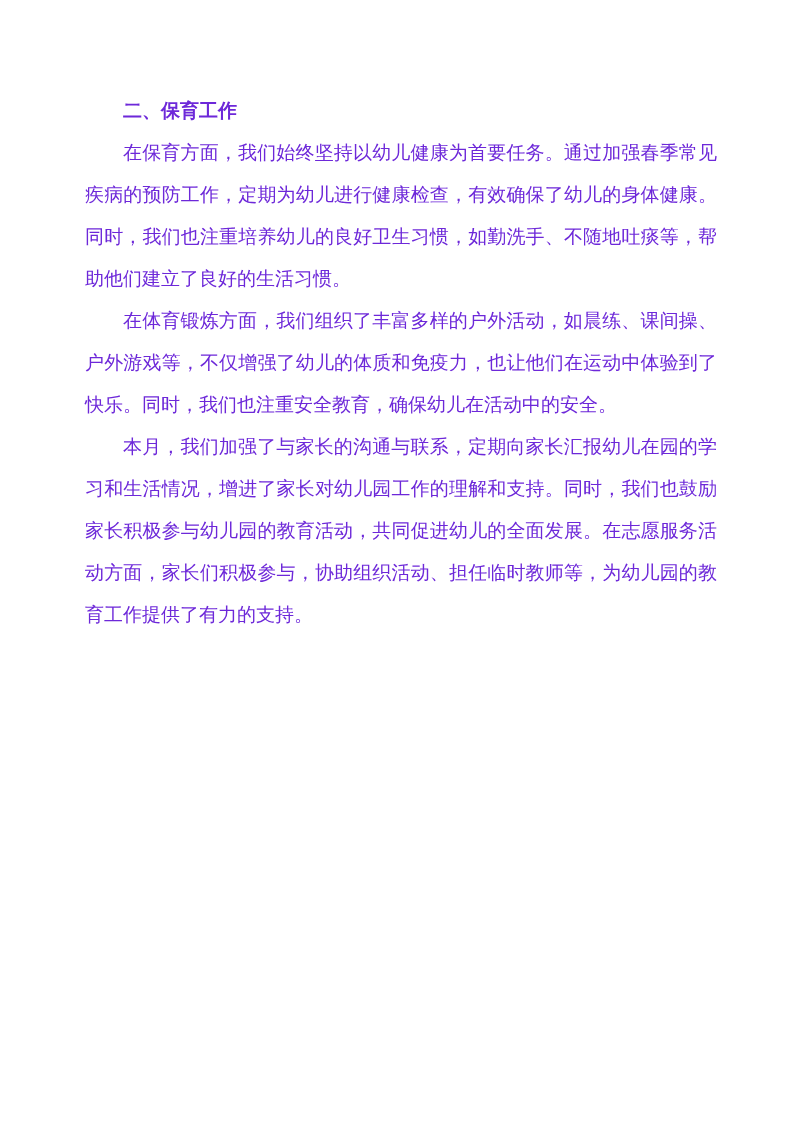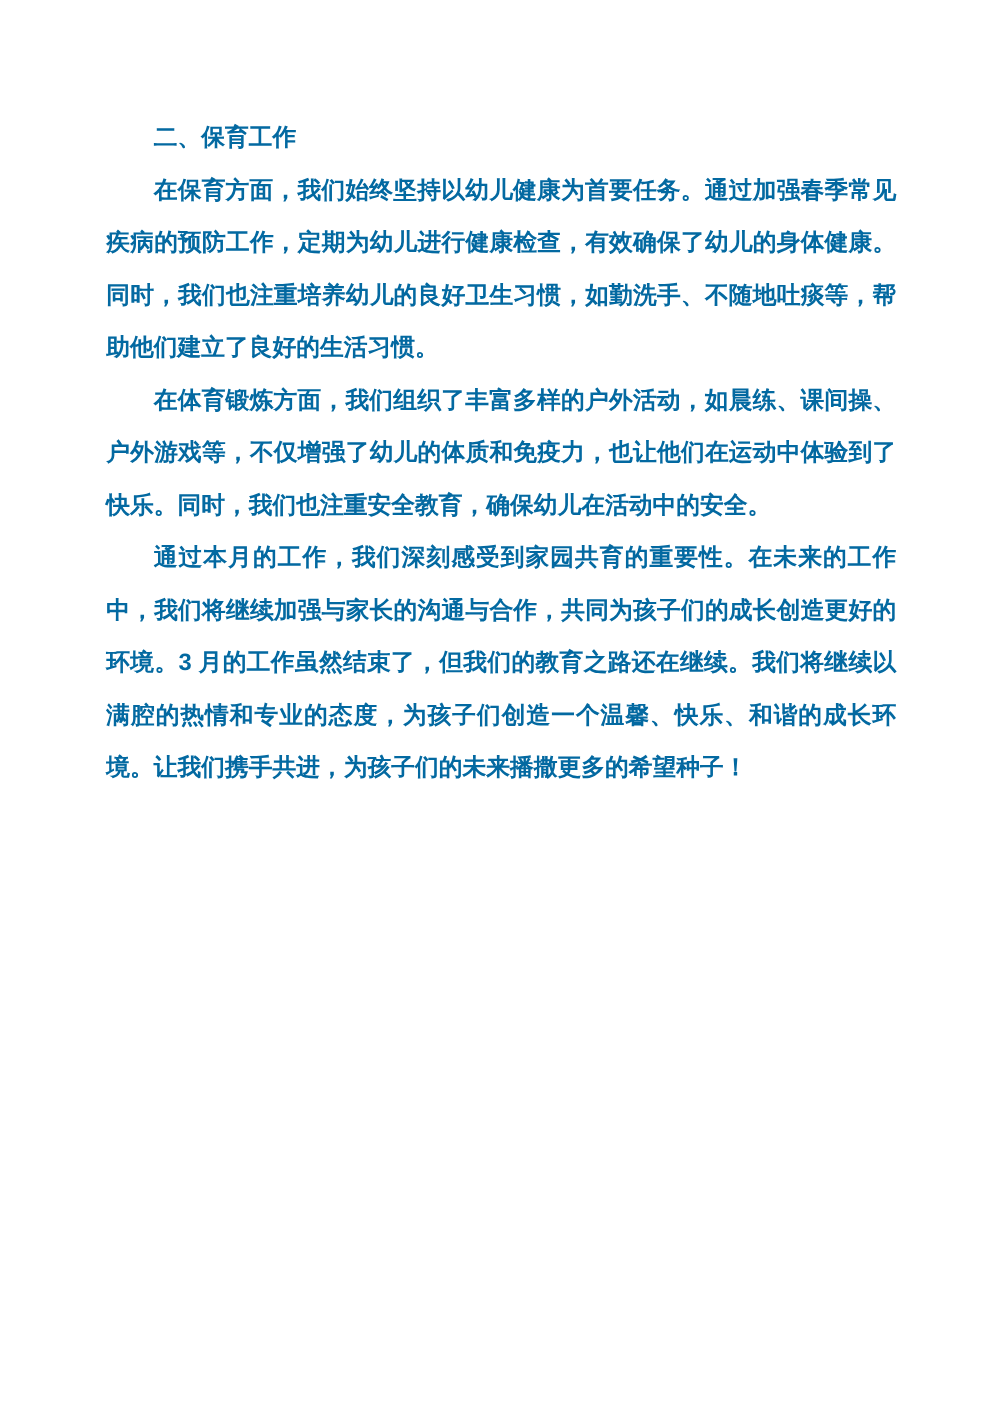--- a/index.html
+++ b/index.html
@@ -33,26 +33,26 @@
     text-align: justify;
     text-justify: inter-ideograph;
     word-break: break-all;
     overflow-wrap: break-word;
   }
   .content h2 {
     font-weight: bold;
     text-align: left;
   }
   .content p {
-    font-weight: bold;
+    font-weight: normal;
   }
 </style>
 </head>
 <body style="background: rgb(255, 255, 255);">
 
 <div class="page">
-  <div class="content" id="document-content" style="color: #0369a1;">
+  <div class="content" id="document-content" style="color: #6d28d9;">
       <h2>二、保育工作</h2>
       <p>在保育方面，我们始终坚持以幼儿健康为首要任务。通过加强春季常见疾病的预防工作，定期为幼儿进行健康检查，有效确保了幼儿的身体健康。同时，我们也注重培养幼儿的良好卫生习惯，如勤洗手、不随地吐痰等，帮助他们建立了良好的生活习惯。</p>
       <p>在体育锻炼方面，我们组织了丰富多样的户外活动，如晨练、课间操、户外游戏等，不仅增强了幼儿的体质和免疫力，也让他们在运动中体验到了快乐。同时，我们也注重安全教育，确保幼儿在活动中的安全。</p>
-      <p>通过本月的工作，我们深刻感受到家园共育的重要性。在未来的工作中，我们将继续加强与家长的沟通与合作，共同为孩子们的成长创造更好的环境。3 月的工作虽然结束了，但我们的教育之路还在继续。我们将继续以满腔的热情和专业的态度，为孩子们创造一个温馨、快乐、和谐的成长环境。让我们携手共进，为孩子们的未来播撒更多的希望种子！</p>
+      <p>本月，我们加强了与家长的沟通与联系，定期向家长汇报幼儿在园的学习和生活情况，增进了家长对幼儿园工作的理解和支持。同时，我们也鼓励家长积极参与幼儿园的教育活动，共同促进幼儿的全面发展。在志愿服务活动方面，家长们积极参与，协助组织活动、担任临时教师等，为幼儿园的教育工作提供了有力的支持。</p>
     </div>
 </div>
 
 </body></html>

